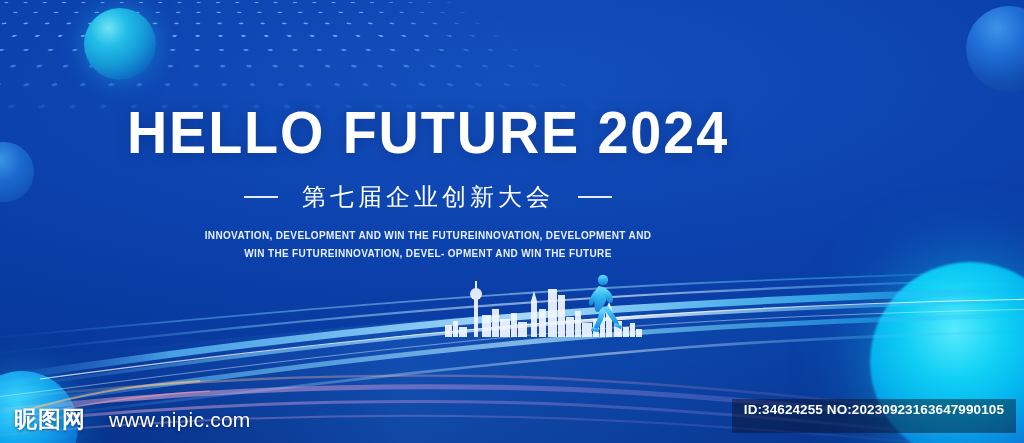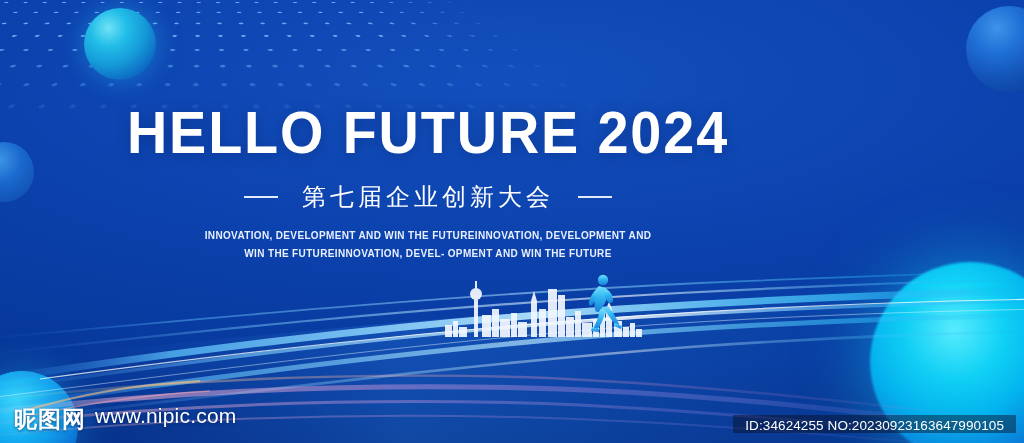--- a/index.html
+++ b/index.html
@@ -97,38 +97,39 @@
   .tagline{
     margin:14px auto 0;width:470px;
     font-size:10px;font-weight:700;line-height:1.75;
     letter-spacing:.35px;color:#e8f0ff;
     text-transform:uppercase;
   }
 
   
   .wm{
     position:absolute;left:14px;bottom:8px;z-index:8;
-    display:flex;align-items:flex-start;gap:9px;
+    display:flex;align-items:center;gap:23px;
   }
   .wm-logo{
     font-family:"DejaVu Sans","Liberation Sans",sans-serif;
     font-size:23px;font-weight:700;color:#ffffff;letter-spacing:1px;
     text-shadow:0 1px 3px rgba(0,20,70,.6);
   }
   .wm-url{
     font-size:21px;font-weight:400;color:#ffffff;letter-spacing:.2px;
     text-shadow:0 1px 3px rgba(0,20,70,.6);
   }
 
   .idbar{
     position:absolute;right:8px;bottom:10px;z-index:8;
-    padding:3px 12px 0;
+    padding:3px 12px 16px;
     background:rgba(8,14,34,.45);
     color:#ffffff;font-size:13.5px;letter-spacing:.1px;
     white-space:nowrap;
+    font-weight:bold;
   }
 </style>
 </head>
 <body>
 
 <div class="stage">
 
   <div class="dotgrid"></div>
 
   <div class="sphere sphere-topleft"></div>

